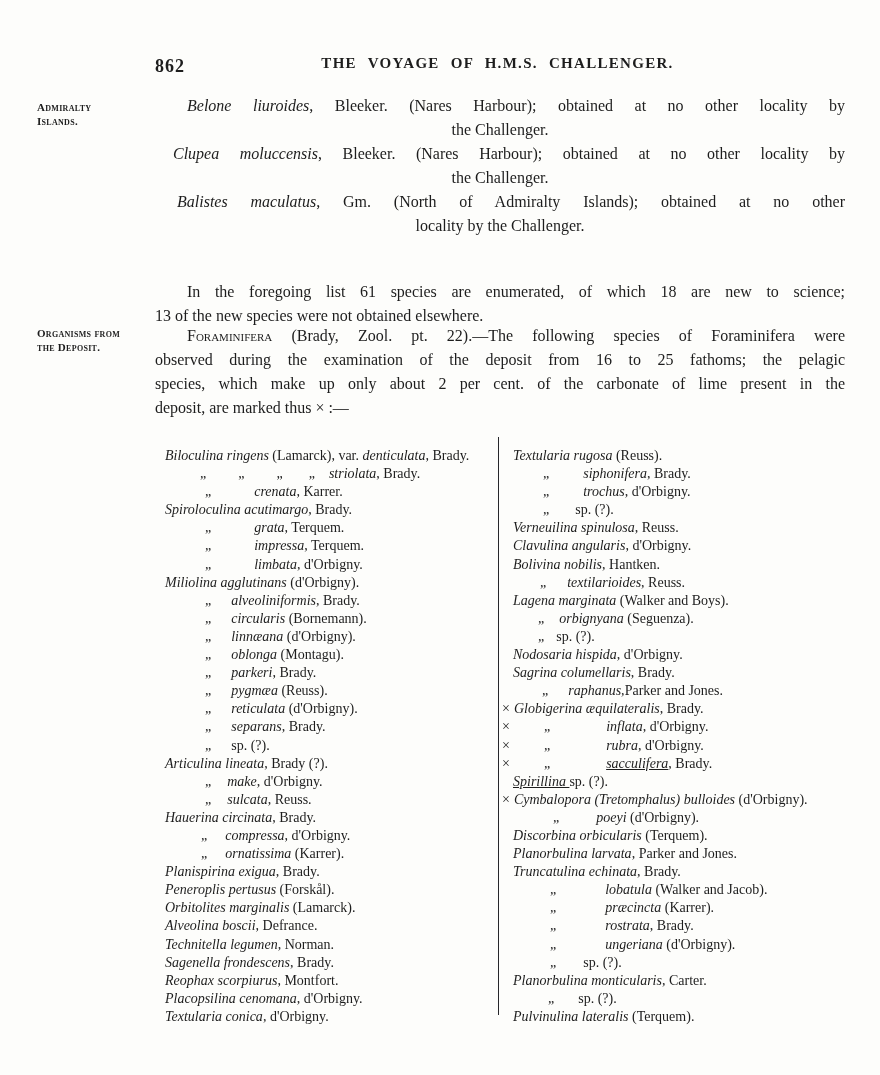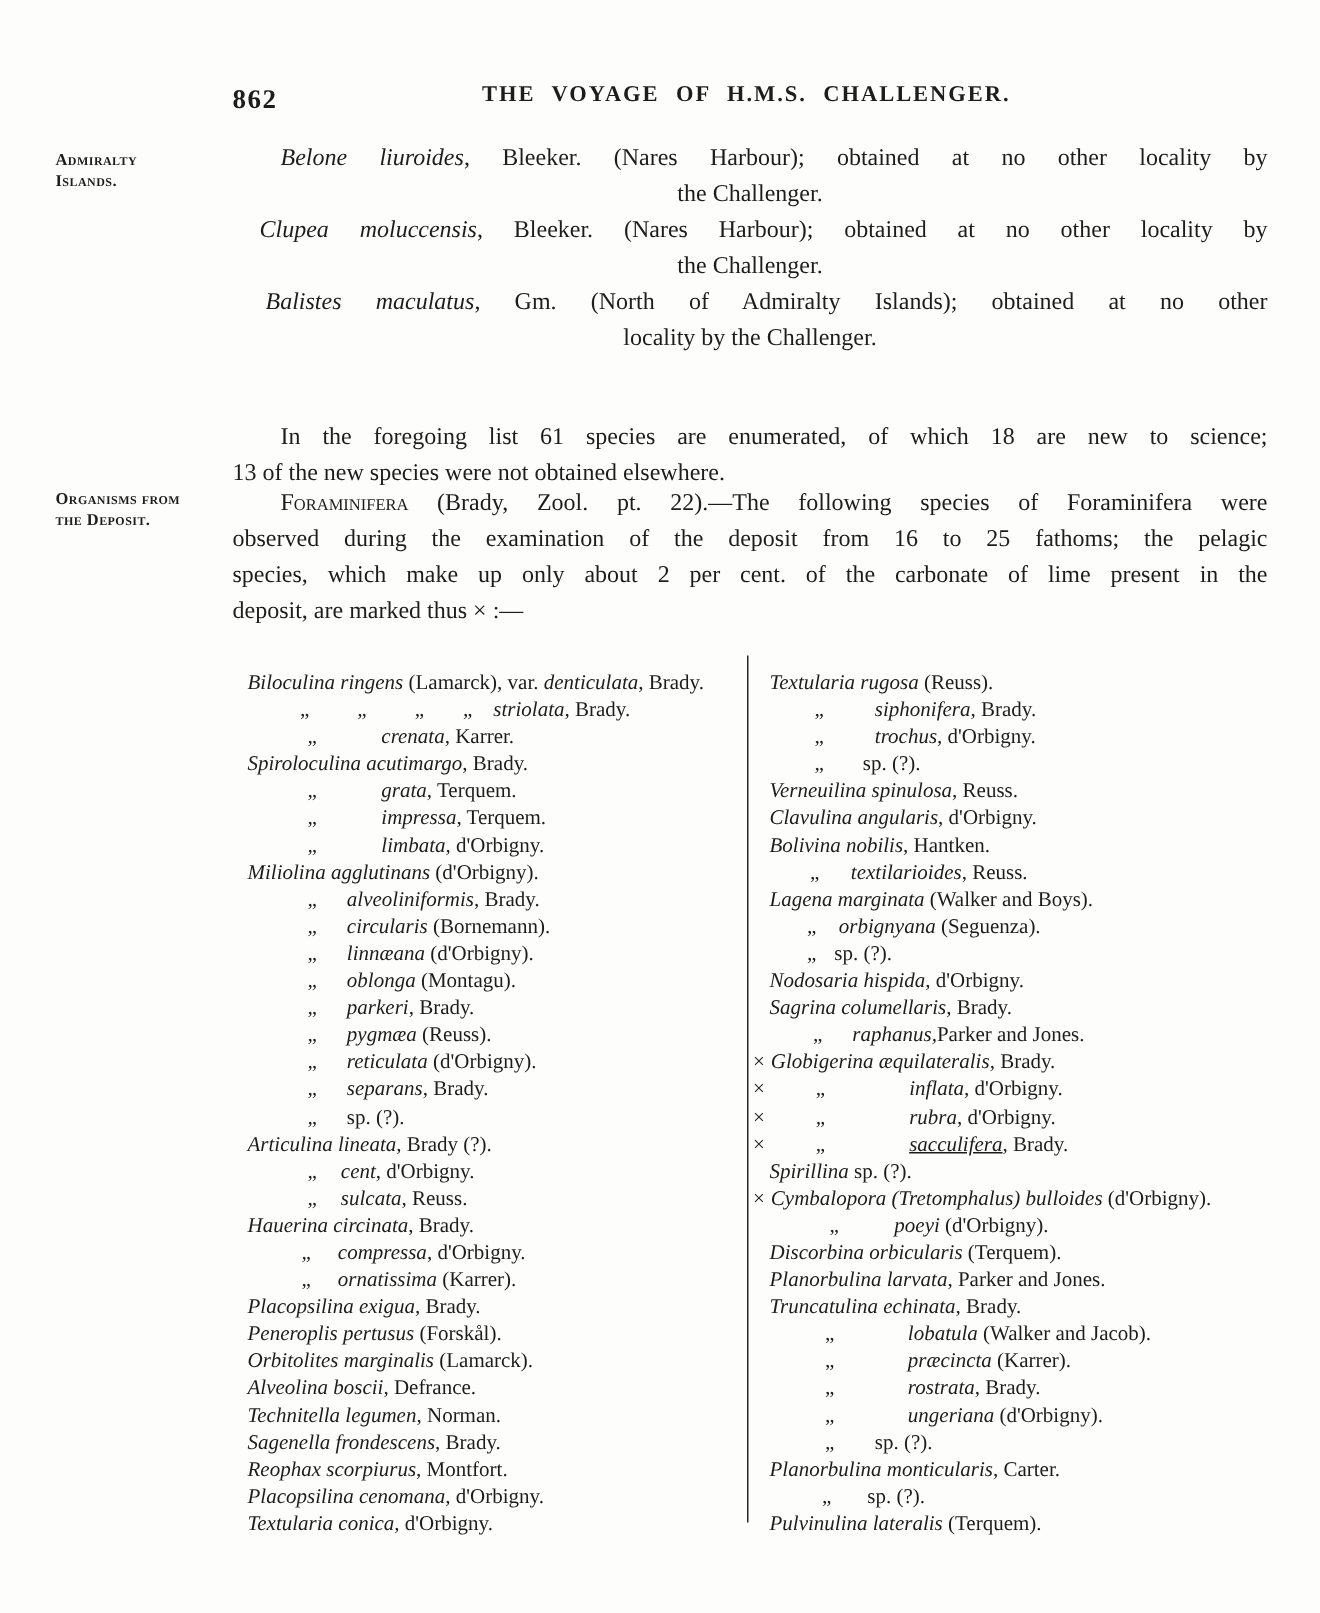--- a/index.html
+++ b/index.html
@@ -84,26 +84,26 @@
     <div class="lline"><span style="margin-left: 40px;">„</span><span class="it" style="margin-left: 20px;">alveoliniformis</span><span>, Brady.</span></div>
     <div class="lline"><span style="margin-left: 40px;">„</span><span class="it" style="margin-left: 20px;">circularis </span><span>(Bornemann).</span></div>
     <div class="lline"><span style="margin-left: 40px;">„</span><span class="it" style="margin-left: 20px;">linnæana </span><span>(d'Orbigny).</span></div>
     <div class="lline"><span style="margin-left: 40px;">„</span><span class="it" style="margin-left: 20px;">oblonga </span><span>(Montagu).</span></div>
     <div class="lline"><span style="margin-left: 40px;">„</span><span class="it" style="margin-left: 20px;">parkeri</span><span>, Brady.</span></div>
     <div class="lline"><span style="margin-left: 40px;">„</span><span class="it" style="margin-left: 20px;">pygmæa </span><span>(Reuss).</span></div>
     <div class="lline"><span style="margin-left: 40px;">„</span><span class="it" style="margin-left: 20px;">reticulata </span><span>(d'Orbigny).</span></div>
     <div class="lline"><span style="margin-left: 40px;">„</span><span class="it" style="margin-left: 20px;">separans</span><span>, Brady.</span></div>
     <div class="lline"><span style="margin-left: 40px;">„</span><span style="margin-left: 20px;">sp. (?).</span></div>
     <div class="lline"><span class="it">Articulina lineata</span><span>, Brady (?).</span></div>
-    <div class="lline"><span style="margin-left: 40px;">„</span><span class="it" style="margin-left: 16px;">cent</span><span>, d'Orbigny.</span></div>
+    <div class="lline"><span style="margin-left: 40px;">„</span><span class="it" style="margin-left: 16px;">make</span><span>, d'Orbigny.</span></div>
     <div class="lline"><span style="margin-left: 40px;">„</span><span class="it" style="margin-left: 16px;">sulcata</span><span>, Reuss.</span></div>
     <div class="lline"><span class="it">Hauerina circinata</span><span>, Brady.</span></div>
     <div class="lline"><span style="margin-left: 36px;">„</span><span class="it" style="margin-left: 18px;">compressa</span><span>, d'Orbigny.</span></div>
     <div class="lline"><span style="margin-left: 36px;">„</span><span class="it" style="margin-left: 18px;">ornatissima </span><span>(Karrer).</span></div>
-    <div class="lline"><span class="it">Placopsilina exigua</span><span>, Brady.</span></div>
+    <div class="lline"><span class="it">Planispirina exigua</span><span>, Brady.</span></div>
     <div class="lline"><span class="it">Peneroplis pertusus </span><span>(Forskål).</span></div>
     <div class="lline"><span class="it">Orbitolites marginalis </span><span>(Lamarck).</span></div>
     <div class="lline"><span class="it">Alveolina boscii</span><span>, Defrance.</span></div>
     <div class="lline"><span class="it">Technitella legumen</span><span>, Norman.</span></div>
     <div class="lline"><span class="it">Sagenella frondescens</span><span>, Brady.</span></div>
     <div class="lline"><span class="it">Reophax scorpiurus</span><span>, Montfort.</span></div>
     <div class="lline"><span class="it">Placopsilina cenomana</span><span>, d'Orbigny.</span></div>
     <div class="lline"><span class="it">Textularia conica</span><span>, d'Orbigny.</span></div>
   </div>
 <div class="abs" id="divider"></div>
@@ -119,21 +119,21 @@
     <div class="lline"><span class="it" style="margin-left: 11px;">Lagena marginata </span><span>(Walker and Boys).</span></div>
     <div class="lline"><span style="margin-left: 36px;">„</span><span class="it" style="margin-left: 15px;">orbignyana </span><span>(Seguenza).</span></div>
     <div class="lline"><span style="margin-left: 36px;">„</span><span style="margin-left: 12px;">sp. (?).</span></div>
     <div class="lline"><span class="it" style="margin-left: 11px;">Nodosaria hispida</span><span>, d'Orbigny.</span></div>
     <div class="lline"><span class="it" style="margin-left: 11px;">Sagrina columellaris</span><span>, Brady.</span></div>
     <div class="lline"><span style="margin-left: 40px;">„</span><span class="it" style="margin-left: 20px;">raphanus,</span><span>Parker and Jones.</span></div>
     <div class="lline"><span>×</span><span class="it" style="margin-left: 4px;">Globigerina æquilateralis</span><span>, Brady.</span></div>
     <div class="lline"><span>×</span><span style="margin-left: 34px;">„</span><span class="it" style="margin-left: 56px;">inflata</span><span>, d'Orbigny.</span></div>
     <div class="lline"><span>×</span><span style="margin-left: 34px;">„</span><span class="it" style="margin-left: 56px;">rubra</span><span>, d'Orbigny.</span></div>
     <div class="lline"><span>×</span><span style="margin-left: 34px;">„</span><span class="it" style="margin-left: 56px; text-decoration: underline;">sacculifera</span><span>, Brady.</span></div>
-    <div class="lline"><span class="it" style="margin-left: 11px;">Spirillina </span><span>sp. (?).</span></div>
+    <div class="lline"><span class="it" style="margin-left: 11px; text-decoration: underline;">Spirillina </span><span>sp. (?).</span></div>
     <div class="lline"><span>×</span><span class="it" style="margin-left: 4px;">Cymbalopora (Tretomphalus) bulloides </span><span>(d'Orbigny).</span></div>
     <div class="lline"><span style="margin-left: 51px;">„</span><span class="it" style="margin-left: 37px;">poeyi </span><span>(d'Orbigny).</span></div>
     <div class="lline"><span class="it" style="margin-left: 11px;">Discorbina orbicularis </span><span>(Terquem).</span></div>
     <div class="lline"><span class="it" style="margin-left: 11px;">Planorbulina larvata</span><span>, Parker and Jones.</span></div>
     <div class="lline"><span class="it" style="margin-left: 11px;">Truncatulina echinata</span><span>, Brady.</span></div>
     <div class="lline"><span style="margin-left: 48px;">„</span><span class="it" style="margin-left: 49px;">lobatula </span><span>(Walker and Jacob).</span></div>
     <div class="lline"><span style="margin-left: 48px;">„</span><span class="it" style="margin-left: 49px;">præcincta </span><span>(Karrer).</span></div>
     <div class="lline"><span style="margin-left: 48px;">„</span><span class="it" style="margin-left: 49px;">rostrata</span><span>, Brady.</span></div>
     <div class="lline"><span style="margin-left: 48px;">„</span><span class="it" style="margin-left: 49px;">ungeriana </span><span>(d'Orbigny).</span></div>
     <div class="lline"><span style="margin-left: 48px;">„</span><span style="margin-left: 27px;">sp. (?).</span></div>

